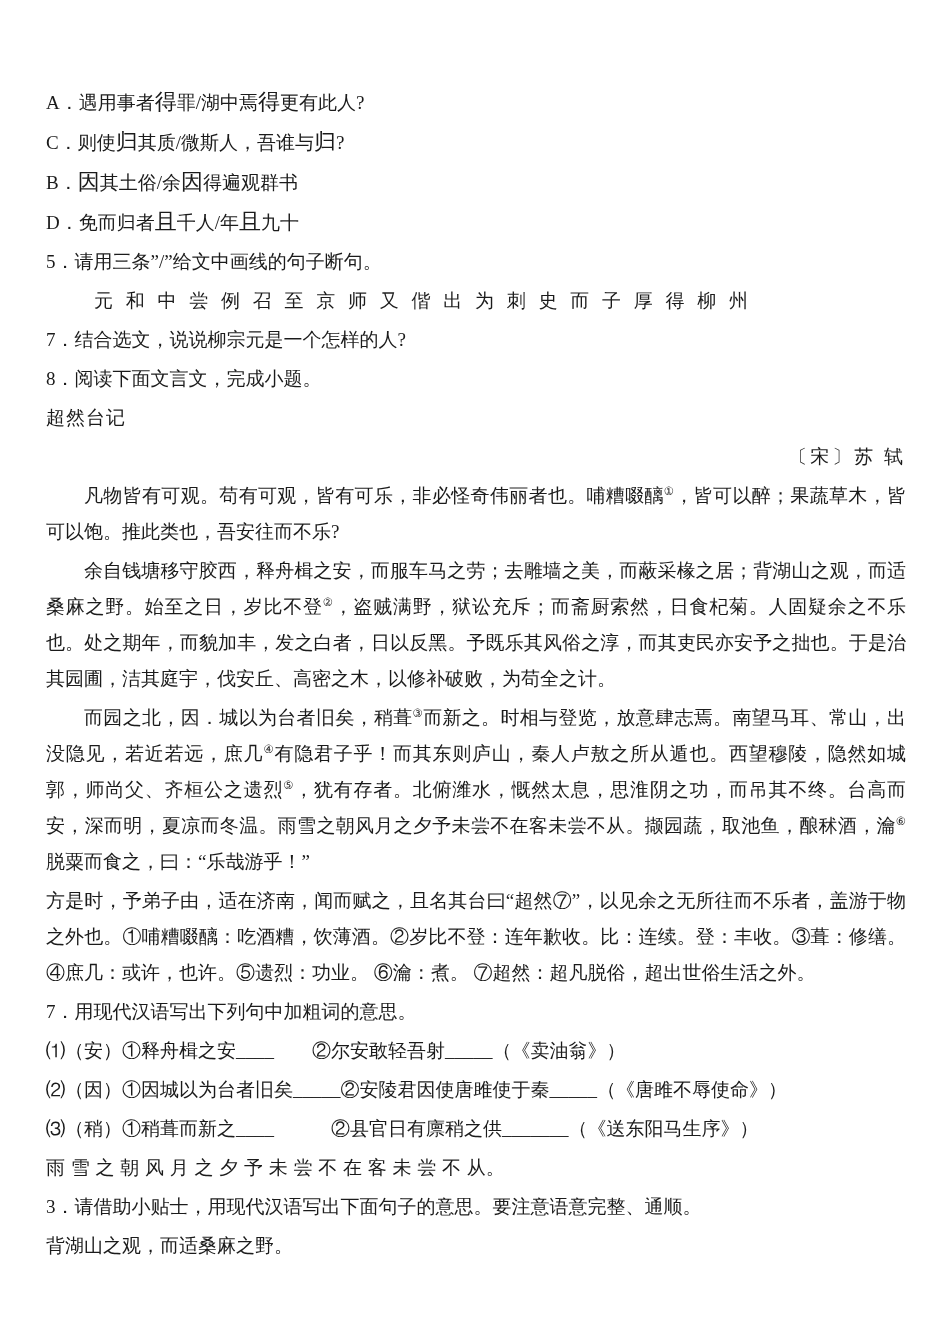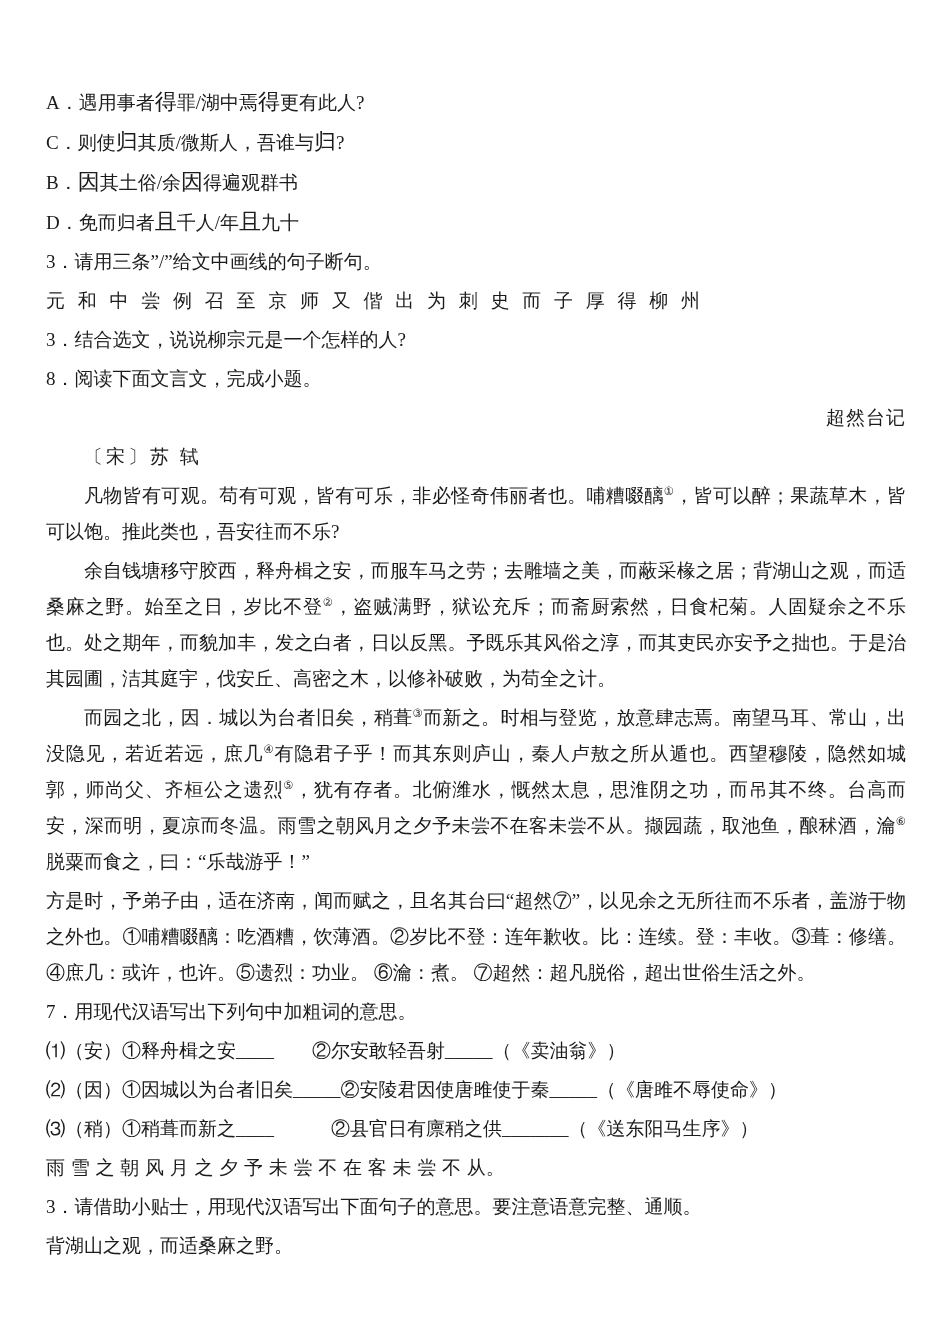--- a/index.html
+++ b/index.html
@@ -28,44 +28,45 @@
   }
   .para {
     line-height: 36px;
     margin-bottom: 3px;
     text-align: justify;
   }
   .indent { text-indent: 2em; }
   .author-line {
     padding-left: 2em;
     letter-spacing: 3px;
+    text-align: right;
   }
-  .title-line { letter-spacing: 1px; text-align: right; }
-  .spaced-wide { word-spacing: 6px; letter-spacing: 1px; }
+  .title-line { letter-spacing: 1px; }
+  .spaced-wide { word-spacing: 6px; letter-spacing: 1px; margin-left: 48px; }
   .spaced-narrow { word-spacing: 1px; }
   .sup {
     vertical-align: super;
     font-size: 0.6em;
     line-height: 0;
   }
   .em-char { font-size: 1.16em; }
 </style>
 </head>
 <body>
 
 <div class="page">
 
   <div class="line"><span>A．遇用事者</span><span class="em-char">得</span><span>罪/湖中焉</span><span class="em-char">得</span><span>更有此人?</span></div>
   <div class="line"><span>C．则使</span><span class="em-char">归</span><span>其质/微斯人，吾谁与</span><span class="em-char">归</span><span>?</span></div>
   <div class="line"><span>B．</span><span class="em-char">因</span><span>其土俗/余</span><span class="em-char">因</span><span>得遍观群书</span></div>
   <div class="line"><span>D．免而归者</span><span class="em-char">且</span><span>千人/年</span><span class="em-char">且</span><span>九十</span></div>
 
-  <div class="line">3．请用三条”/”给文中画线的句子断句。</div>
+  <div class="line">5．请用三条”/”给文中画线的句子断句。</div>
   <div class="line spaced-wide">元 和 中 尝 例 召 至 京 师 又 偕 出 为 刺 史 而 子 厚 得 柳 州</div>
-  <div class="line">3．结合选文，说说柳宗元是一个怎样的人?</div>
+  <div class="line">7．结合选文，说说柳宗元是一个怎样的人?</div>
   <div class="line">8．阅读下面文言文，完成小题。</div>
 
   <div class="line title-line">超然台记</div>
   <div class="line author-line">〔宋〕苏 轼</div>
 
   <div class="para indent"><span>凡物皆有可观。苟有可观，皆有可乐，非必怪奇伟丽者也。哺糟啜醨</span><span class="sup">①</span><span>，皆可以醉；果蔬草木，皆可以饱。推此类也，吾安往而不乐?</span></div>
   <div class="para indent"><span>余自钱塘移守胶西，释舟楫之安，而服车马之劳；去雕墙之美，而蔽采椽之居；背湖山之观，而适桑麻之野。始至之日，岁比不登</span><span class="sup">②</span><span>，盗贼满野，狱讼充斥；而斋厨索然，日食杞菊。人固疑余之不乐也。处之期年，而貌加丰，发之白者，日以反黑。予既乐其风俗之淳，而其吏民亦安予之拙也。于是治其园圃，洁其庭宇，伐安丘、高密之木，以修补破败，为苟全之计。</span></div>
   <div class="para indent"><span>而园之北，因．城以为台者旧矣，稍葺</span><span class="sup">③</span><span>而新之。时相与登览，放意肆志焉。南望马耳、常山，出没隐见，若近若远，庶几</span><span class="sup">④</span><span>有隐君子乎！而其东则庐山，秦人卢敖之所从遁也。西望穆陵，隐然如城郭，师尚父、齐桓公之遗烈</span><span class="sup">⑤</span><span>，犹有存者。北俯潍水，慨然太息，思淮阴之功，而吊其不终。台高而安，深而明，夏凉而冬温。雨雪之朝风月之夕予未尝不在客未尝不从。撷园蔬，取池鱼，酿秫酒，瀹</span><span class="sup">⑥</span><span>脱粟而食之，曰：“乐哉游乎！”</span></div>
   <div class="para">方是时，予弟子由，适在济南，闻而赋之，且名其台曰“超然⑦”，以见余之无所往而不乐者，盖游于物之外也。①哺糟啜醨：吃酒糟，饮薄酒。②岁比不登：连年歉收。比：连续。登：丰收。③葺：修缮。④庶几：或许，也许。⑤遗烈：功业。 ⑥瀹：煮。 ⑦超然：超凡脱俗，超出世俗生活之外。</div>
 

